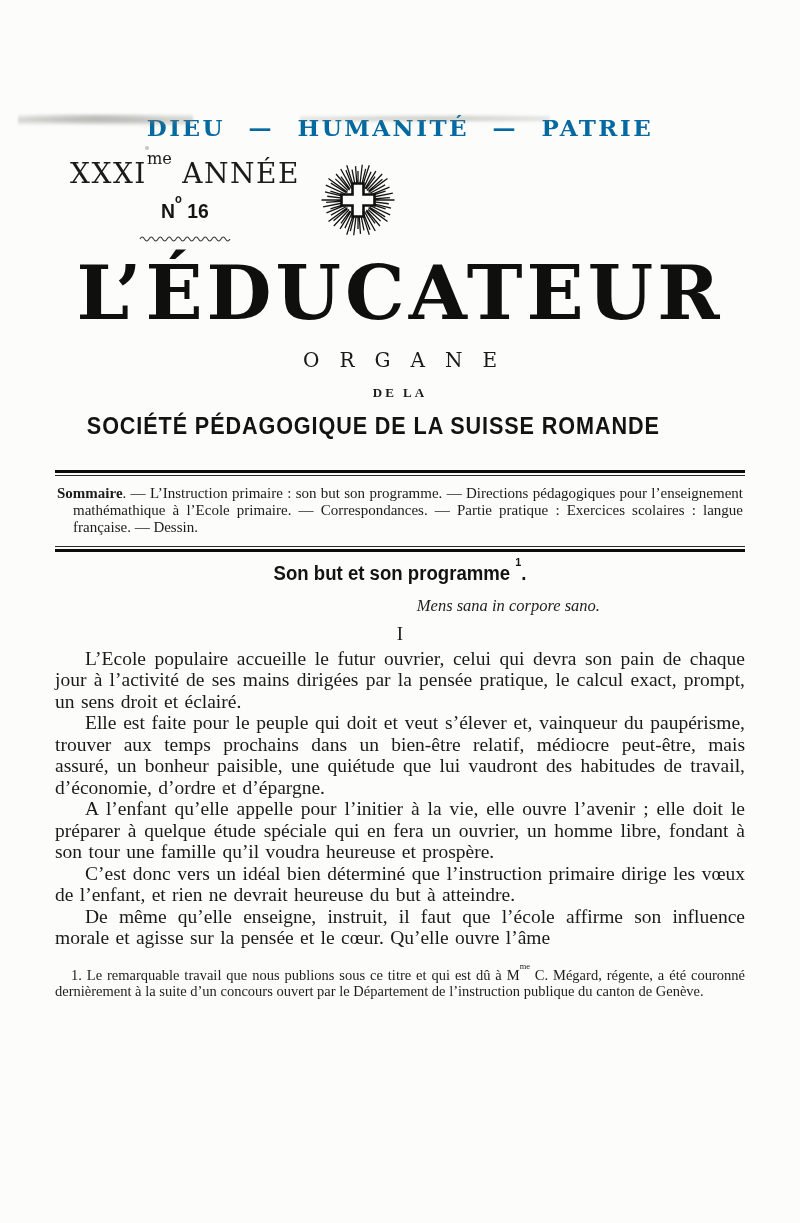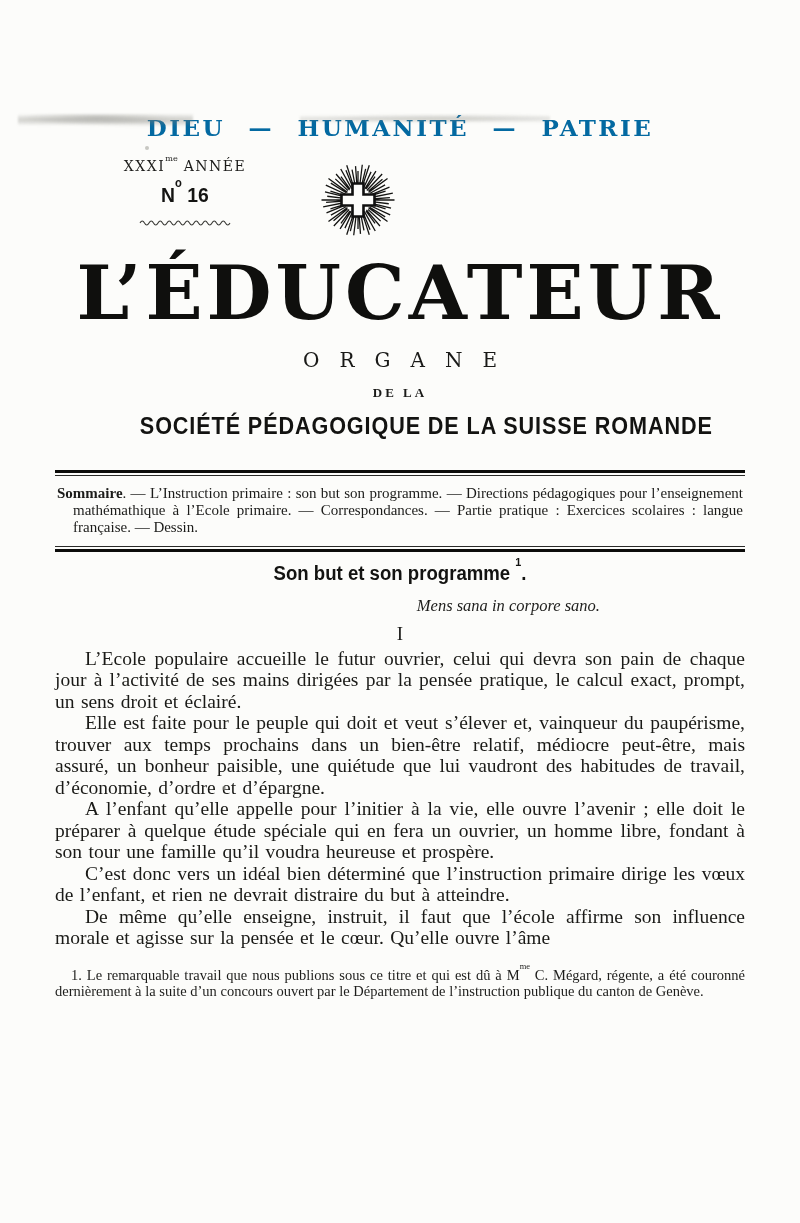--- a/index.html
+++ b/index.html
@@ -35,21 +35,21 @@
   .motto {
     margin-top:114px; text-align:center;
     font-family:"DejaVu Serif", serif; font-weight:700;
     font-size:23px; letter-spacing:2.5px; word-spacing:13px; color:#0369a1;
   }
 
   .issue-row { position:relative; height:96px; margin-top:16px; }
   .issue-left  { position:absolute; left:0;    top:0; width:260px; text-align:center; }
   .issue-right { position:absolute; left:360px; top:0; width:260px; text-align:center; }
   .annee, .city {
-    font-family:"DejaVu Serif", serif; font-size:14px; letter-spacing:1.5px; color:#1b1b19;
+    font-family:"DejaVu Serif", serif; font-size:28px; letter-spacing:1.5px; color:#1b1b19;
   }
   .sans-bold {
     font-family:"Liberation Sans", sans-serif; font-weight:700; font-size:21px;
     display:inline-block; transform:scaleX(.92); transform-origin:center; color:#141412;
   }
   .numero-line, .date-line { margin-top:9px; }
   .sm-sup { font-size:58%; position:relative; top:-0.55em; letter-spacing:0; }
   .squig-line { margin-top:11px; line-height:0; }
   .squig-line svg { display:inline-block; }
 
@@ -63,21 +63,21 @@
   .organe {
     margin-top:13px; text-align:center; text-indent:20px;
     font-family:"DejaVu Serif", serif; font-weight:400;
     font-size:20px; letter-spacing:20px; color:#191917;
   }
   .dela {
     margin-top:13px; text-align:center;
     font-family:"Liberation Serif", serif; font-weight:700;
     font-size:13px; letter-spacing:3px; color:#1b1b19;
   }
-  .societe { margin-top:11px; text-align:right; }
+  .societe { margin-top:11px; text-align:left; }
   .societe span {
     display:inline-block; white-space:nowrap;
     font-family:"Liberation Sans", sans-serif; font-weight:700;
     font-size:24px; letter-spacing:1px; transform:scaleX(.9); transform-origin:center;
     color:#131311;
   }
 
   .sommaire { margin-top:30px; }
   .rule-thickthin { height:2px; border-top:3px solid #0c0c0a; border-bottom:1px solid #2a2a28; }
   .rule-thinthick { height:2px; border-top:1px solid #2a2a28; border-bottom:3px solid #0c0c0a; }
@@ -164,19 +164,19 @@
 
     <h3 class="subtitle"><span class="wrap"><span>Son but et son programme</span>&nbsp;<sup class="sm-sup">1</sup><span>.</span></span></h3>
 
     <div class="epigraph">Mens sana in corpore sano.</div>
 
     <div class="numeral-row">I</div>
 
     <p class="body-para body-start">L’Ecole populaire accueille le futur ouvrier, celui qui devra son pain de chaque jour à l’activité de ses mains dirigées par la pensée pratique, le calcul exact, prompt, un sens droit et éclairé.</p>
     <p class="body-para">Elle est faite pour le peuple qui doit et veut s’élever et, vainqueur du paupérisme, trouver aux temps prochains dans un bien-être relatif, médiocre peut-être, mais assuré, un bonheur paisible, une quiétude que lui vaudront des habitudes de travail, d’économie, d’ordre et d’épargne.</p>
     <p class="body-para">A l’enfant qu’elle appelle pour l’initier à la vie, elle ouvre l’avenir ; elle doit le préparer à quelque étude spéciale qui en fera un ouvrier, un homme libre, fondant à son tour une famille qu’il voudra heureuse et prospère.</p>
-    <p class="body-para">C’est donc vers un idéal bien déterminé que l’instruction primaire dirige les vœux de l’enfant, et rien ne devrait distraire du but à atteindre.</p>
+    <p class="body-para">C’est donc vers un idéal bien déterminé que l’instruction primaire dirige les vœux de l’enfant, et rien ne devrait heureuse du but à atteindre.</p>
     <p class="body-para">De même qu’elle enseigne, instruit, il faut que l’école affirme son influence morale et agisse sur la pensée et le cœur. Qu’elle ouvre l’âme</p>
 
     <div class="footnote"><span>1. Le remarquable travail que nous publions sous ce titre et qui est dû à M</span><sup class="sm-sup">me</sup><span> C. Mégard, régente, a été couronné dernièrement à la suite d’un concours ouvert par le Département de l’instruction publique du canton de Genève.</span></div>
 
   </div>
 </div>
 
 </body></html>

